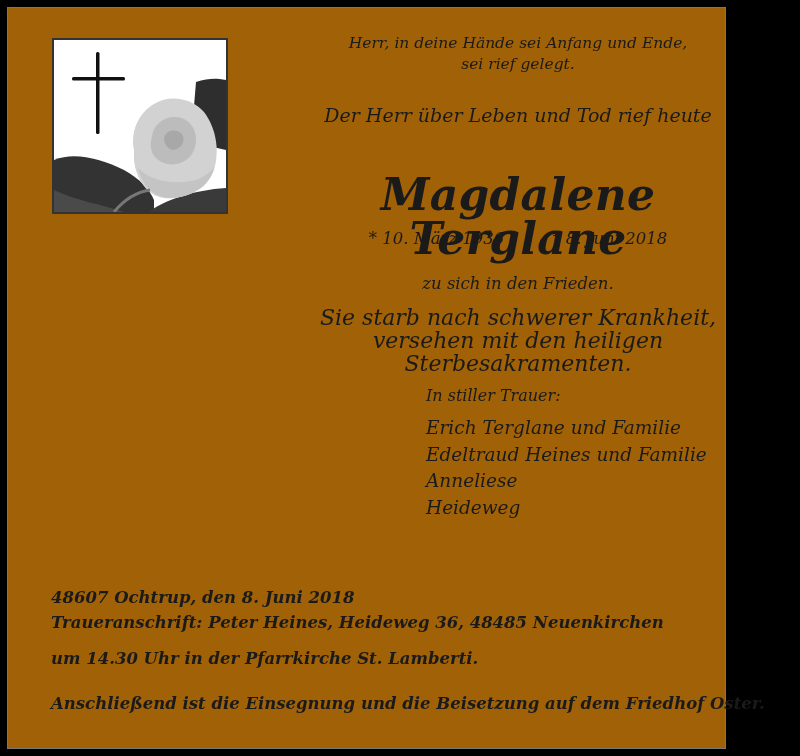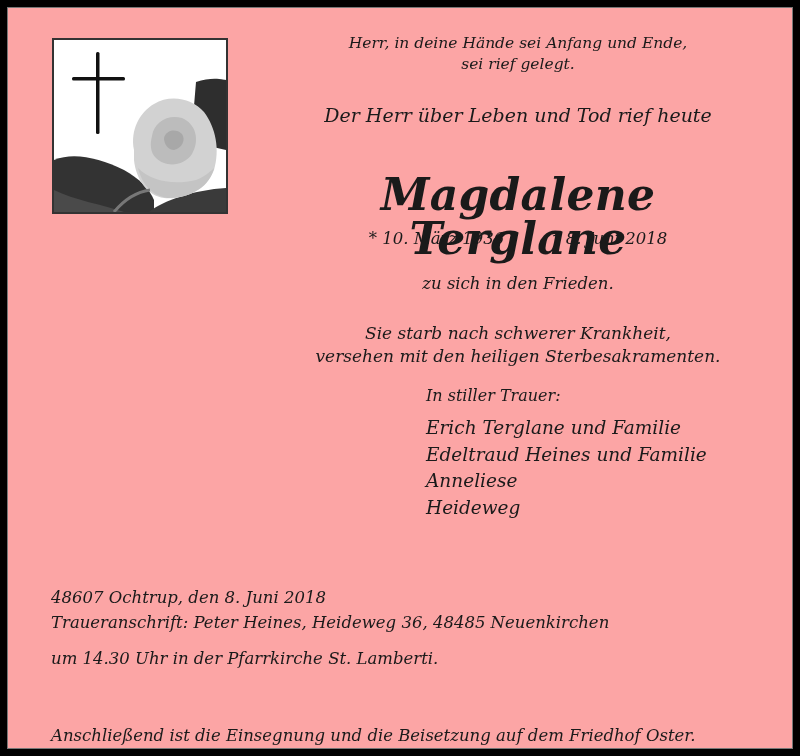--- a/index.html
+++ b/index.html
@@ -10,23 +10,23 @@
     body {
       width: 800px;
       height: 756px;
       position: relative;
       overflow: hidden;
     }
     .notice {
       position: absolute;
       left: 8px;
       top: 8px;
-      width: 784px;
+      width: 717px;
       height: 740px;
-      background: #fca5a5;
+      background: #a16207;
       outline: 1px solid #777;
       color: #1a1a1a;
       font-family: "DejaVu Serif", "Liberation Serif", serif;
       font-style: italic;
     }
     .photo-frame {
       position: absolute;
       left: 44px;
       top: 30px;
       width: 172px;
@@ -73,22 +73,22 @@
     .dates .gap {
       display: inline-block;
       width: 48px;
     }
     .peace {
       top: 265px;
       font-size: 16.5px;
       line-height: 22px;
     }
     .illness {
-      top: 314px;
-      font-size: 17px;
+      top: 298px;
+      font-size: 22px;
       line-height: 23px;
     }
     .mourners {
       position: absolute;
       left: 418px;
       top: 376px;
     }
     .mourners .label {
       font-size: 16px;
       line-height: 24px;
@@ -97,25 +97,26 @@
     .mourners .item {
       font-size: 18.5px;
       line-height: 26.5px;
       white-space: nowrap;
     }
     .footer {
       position: absolute;
       left: 43px;
       font-size: 16.5px;
       white-space: nowrap;
+      font-weight: bold;
     }
     .footer.place { top: 578px; line-height: 24px; }
     .footer.address { top: 603px; line-height: 24px; }
     .footer.service { top: 640px; line-height: 22px; }
-    .footer.burial { top: 685px; line-height: 22px; margin-top: 32px; }
+    .footer.burial { top: 685px; line-height: 22px; }
   </style>
 </head>
 <body>
 
 <div class="notice">
 
   <div class="photo-frame">
     <svg viewBox="0 0 172 172" xmlns="http://www.w3.org/2000/svg">
       <rect width="172" height="172" fill="#fff"></rect>
       <g>

